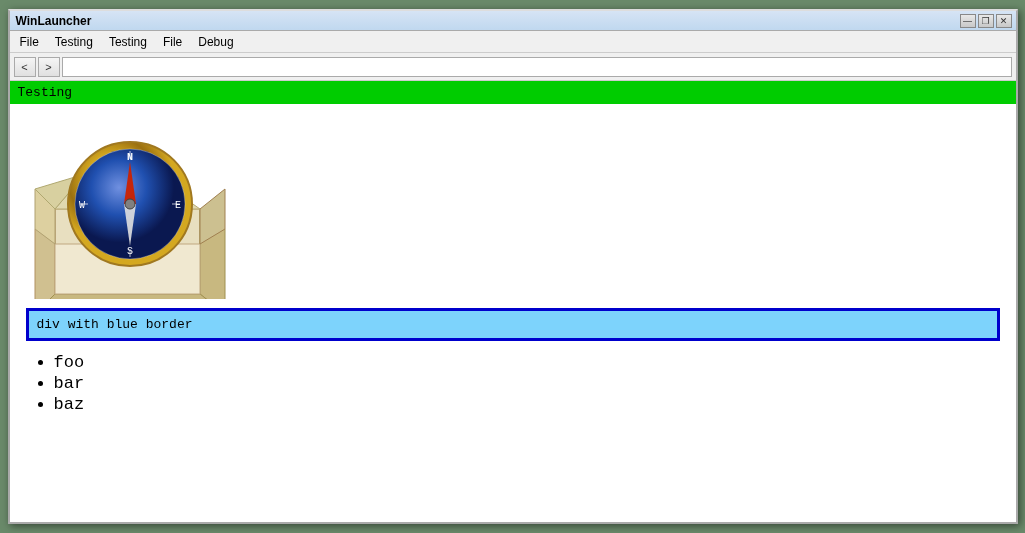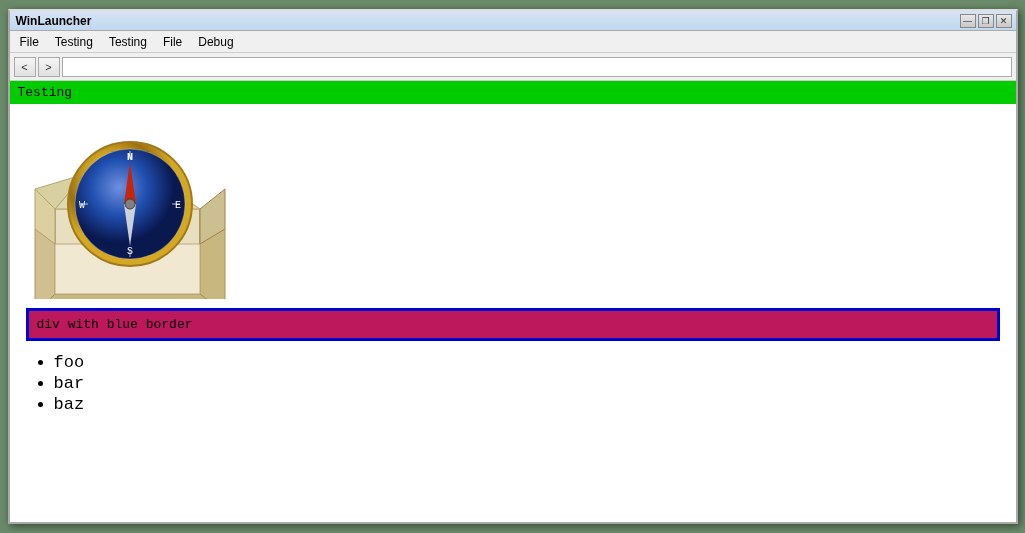--- a/index.html
+++ b/index.html
@@ -141,21 +141,21 @@
       height: 180px;
       position: relative;
     }
 
     .blue-border-div {
       margin: 4px 16px;
       border: 3px solid #0000cc;
       padding: 6px 8px;
       font-size: 13px;
       color: #000;
-      background: #be185d;
+      background: #7dd3fc;
     }
 
     .list-container {
       padding: 8px 20px;
     }
 
     .list-container ul {
       list-style: disc;
       padding-left: 24px;
     }

